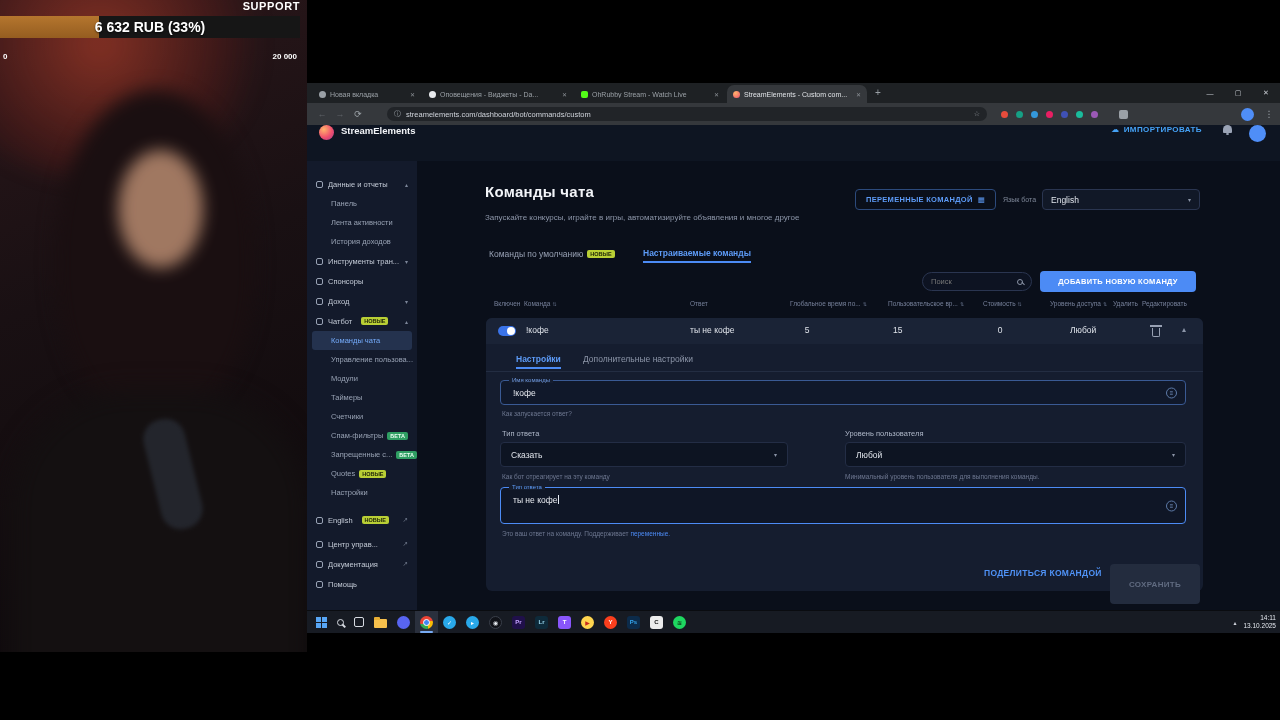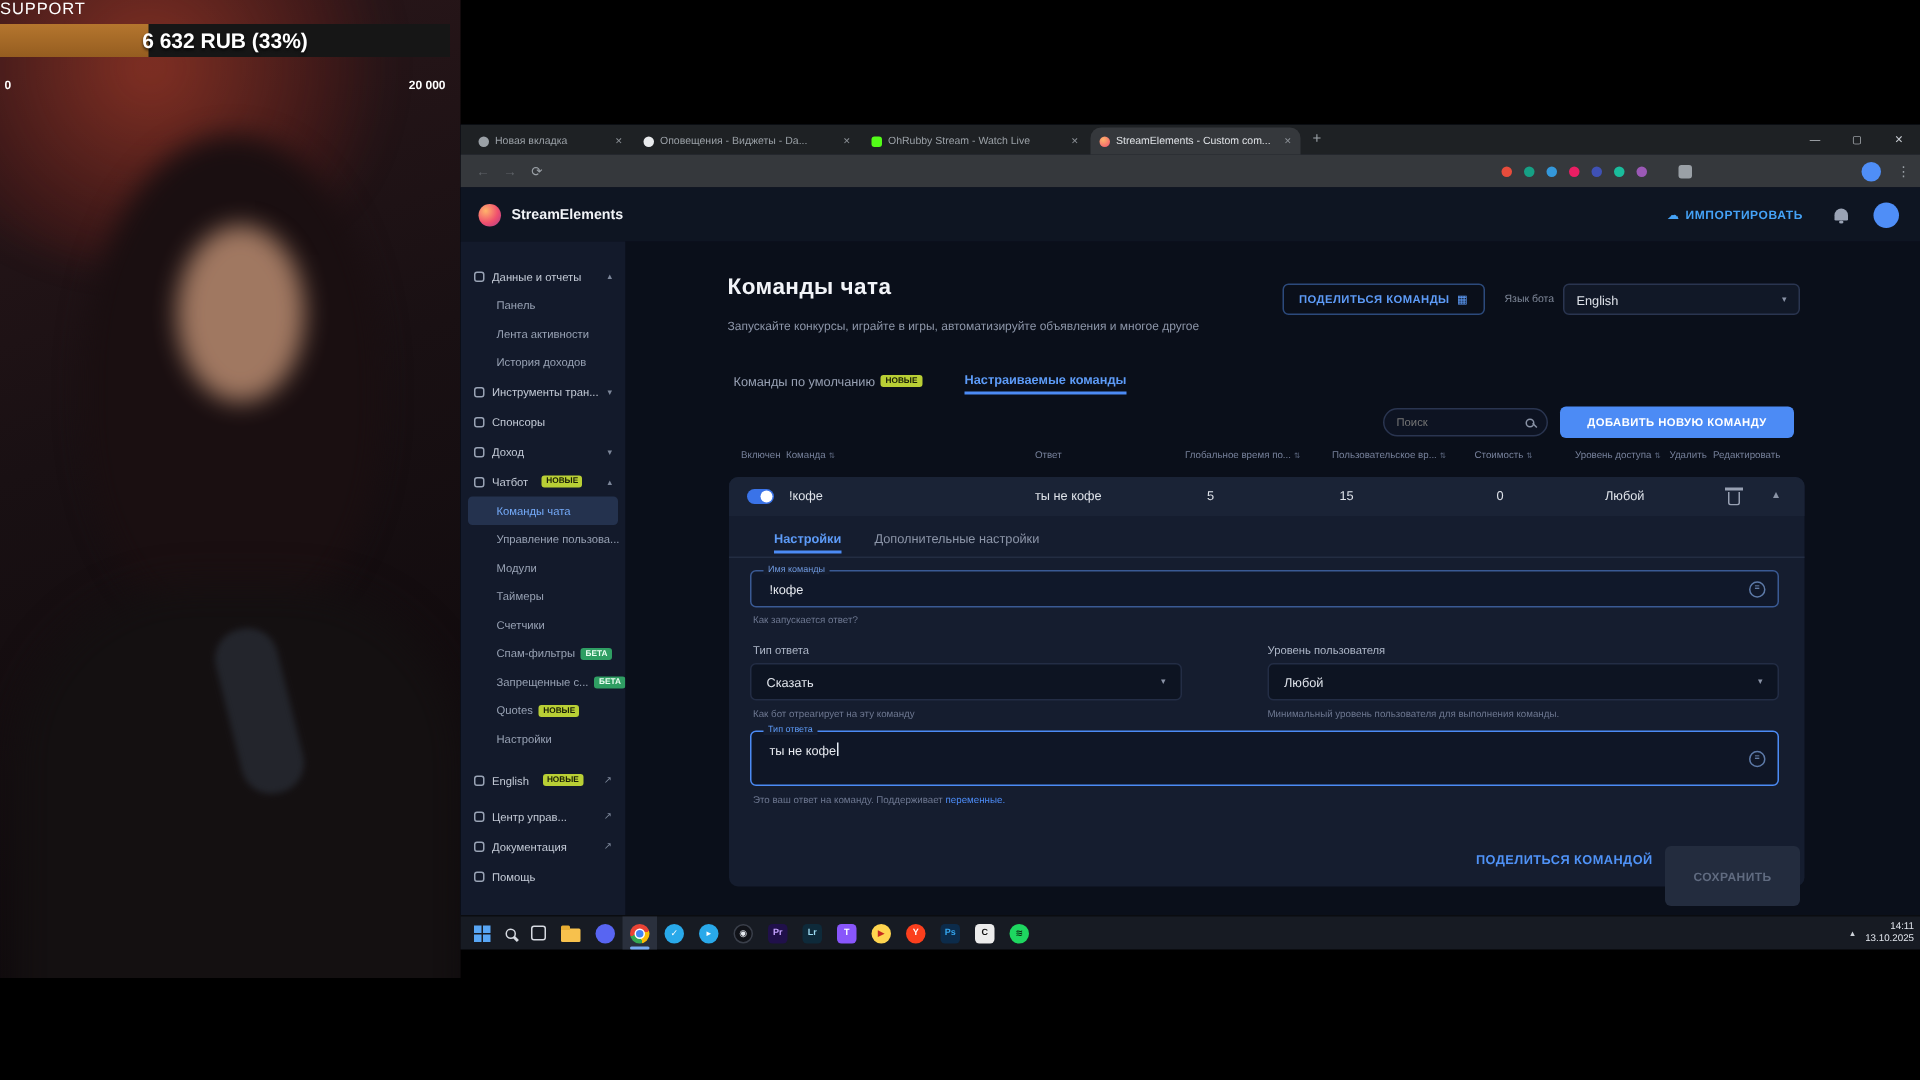--- a/index.html
+++ b/index.html
@@ -13,21 +13,21 @@
   background:linear-gradient(160deg,#2b171a,#191013 42%,#0c080a)}
 .glow{position:absolute;left:-70px;top:-90px;width:340px;height:270px;border-radius:50%;
   background:radial-gradient(circle,rgba(205,70,45,.55),rgba(150,40,30,.22) 55%,transparent 75%);filter:blur(10px)}
 .hair{position:absolute;left:55px;top:90px;width:200px;height:330px;border-radius:50% 50% 45% 45%;background:#1a0f11;filter:blur(9px)}
 .face{position:absolute;left:118px;top:150px;width:85px;height:118px;border-radius:50%;background:#a87e66;filter:blur(8px);opacity:.95}
 .bodyshape{position:absolute;left:10px;top:390px;width:300px;height:300px;border-radius:40% 40% 0 0;background:#141011;filter:blur(12px)}
 .micb{position:absolute;left:152px;top:418px;width:42px;height:112px;border-radius:20px;background:#23252c;transform:rotate(-14deg);filter:blur(2px)}
 
 
 .goalw{left:0;top:649;width:300px}
-.gtitle{text-align:left;font-size:11px;font-weight:normal;letter-spacing:.6px;color:#fff}
+.gtitle{text-align:right;font-size:11px;font-weight:bold;letter-spacing:.6px;color:#fff}
 .gbar{position:relative;margin-top:4px;height:22px;background:#161616;overflow:hidden}
 .gfill{height:100%;background:linear-gradient(#b5762e,#955d20)}
 .glabel{position:absolute;left:0;right:0;top:0;bottom:0;display:flex;align-items:center;justify-content:center;
   font-size:14px;font-weight:bold;color:#fff;text-shadow:0 1px 2px rgba(0,0,0,.7)}
 .gmin{position:absolute;left:3px;top:52px;font-size:8px;font-weight:bold;color:#fff}
 .gmax{position:absolute;right:3px;top:52px;font-size:8px;font-weight:bold;color:#fff}
 
 
 .browser{left:307px;top:83px;width:973px;height:527px;background:#0a0f1a;overflow:hidden}
 .tabstrip{position:absolute;left:0;top:0;width:100%;height:20px;background:#1e2124}
@@ -45,21 +45,21 @@
 .pill{position:absolute;left:80px;top:4px;width:600px;height:14px;background:#212428;border-radius:7px;
   display:flex;align-items:center;padding:0 7px;gap:5px}
 .urltxt{font-size:7.5px;color:#cfd3da;flex:1;overflow:hidden;white-space:nowrap}
 .pillic{font-size:7px;color:#9aa0a6}
 .dotx{width:7px;height:7px;border-radius:50%;display:inline-block}
 .puzzle{width:9px;height:9px;background:#9aa0a6;border-radius:2px}
 .bavatar{width:13px;height:13px;border-radius:50%;background:#4f8ef7}
 
 
 .app{position:absolute;left:0;top:42px;right:0;bottom:0;background:#0a0f1a}
-.topnav{position:absolute;left:0;top:0;width:100%;height:36px;background:#0e1522;display:flex;align-items:center}
+.topnav{position:absolute;left:0;top:0;width:100%;height:36px;background:#0e1522;display:flex;align-items:flex-start}
 .selogo{width:15px;height:15px;border-radius:50%;margin-left:12px;
   background:radial-gradient(circle at 32% 30%,#ffb46b,#f0506e 55%,#a73a8c)}
 .sebrand{margin-left:7px;font-size:9.5px;font-weight:bold;color:#f2f4f8}
 .importbtn{position:absolute;right:78px;display:flex;align-items:center;gap:4px;color:#45a2f6;font-size:8px;font-weight:bold;letter-spacing:.4px}
 .bell{position:absolute;right:48px;width:9px;height:8px;background:#9aa3b5;border-radius:5px 5px 1px 1px}
 .bell:after{content:"";position:absolute;left:3px;bottom:-2px;width:3px;height:2px;background:#9aa3b5;border-radius:50%}
 .uavatar{position:absolute;right:14px;width:17px;height:17px;border-radius:50%;background:#4f8ef7}
 
 .sidebar{position:absolute;left:0;top:36px;width:110px;bottom:0;background:#131a2b;display:flex;flex-direction:column;padding-top:13px;overflow:hidden}
 .sec{display:flex;align-items:center;gap:5px;height:20px;padding:0 9px;font-size:7.5px;color:#c3cad6;white-space:nowrap}
@@ -195,20 +195,25 @@
       <div class="newtab" style="left:568px">+</div>
       <div class="wctl" style="right:56px">—</div>
       <div class="wctl" style="right:28px">▢</div>
       <div class="wctl" style="right:0">✕</div>
     </div>
 
     <div class="toolbar">
       <span class="navg dim" style="margin-left:6px">←</span>
       <span class="navg dim">→</span>
       <span class="navg">⟳</span>
+      <div class="pill">
+        <span class="pillic">ⓘ</span>
+        <span class="urltxt">streamelements.com/dashboard/bot/commands/custom</span>
+        <span class="pillic">☆</span>
+      </div>
       <span class="dotx" style="position:absolute;left:694px;background:#e74c3c"></span>
       <span class="dotx" style="position:absolute;left:709px;background:#16a085"></span>
       <span class="dotx" style="position:absolute;left:724px;background:#3498db"></span>
       <span class="dotx" style="position:absolute;left:739px;background:#e91e63"></span>
       <span class="dotx" style="position:absolute;left:754px;background:#3f51b5"></span>
       <span class="dotx" style="position:absolute;left:769px;background:#1abc9c"></span>
       <span class="dotx" style="position:absolute;left:784px;background:#9b59b6"></span>
       <span class="puzzle" style="position:absolute;left:812px"></span>
       <span class="bavatar" style="position:absolute;right:26px"></span>
       <span class="navg" style="position:absolute;right:2px">⋮</span>
@@ -313,21 +318,21 @@
           <span class="dot-ic"></span>
           <span>Помощь</span>
         </div>
       </div>
 
       <div class="content">
         <div class="h1">Команды чата</div>
         <div class="subt">Запускайте конкурсы, играйте в игры, автоматизируйте объявления и многое другое</div>
 
         <div class="varbtn">
-          <span>ПОДЕЛИТЬСЯ КОМАНДЫ</span>
+          <span>ПЕРЕМЕННЫЕ КОМАНДОЙ</span>
           <span>▦</span>
         </div>
         <div class="langlab">Язык бота</div>
         <div class="langsel">
           <span>English</span>
           <span class="chev">▾</span>
         </div>
 
         <div class="ptab inactive" style="left:72px">
           <span>Команды по умолчанию</span>

